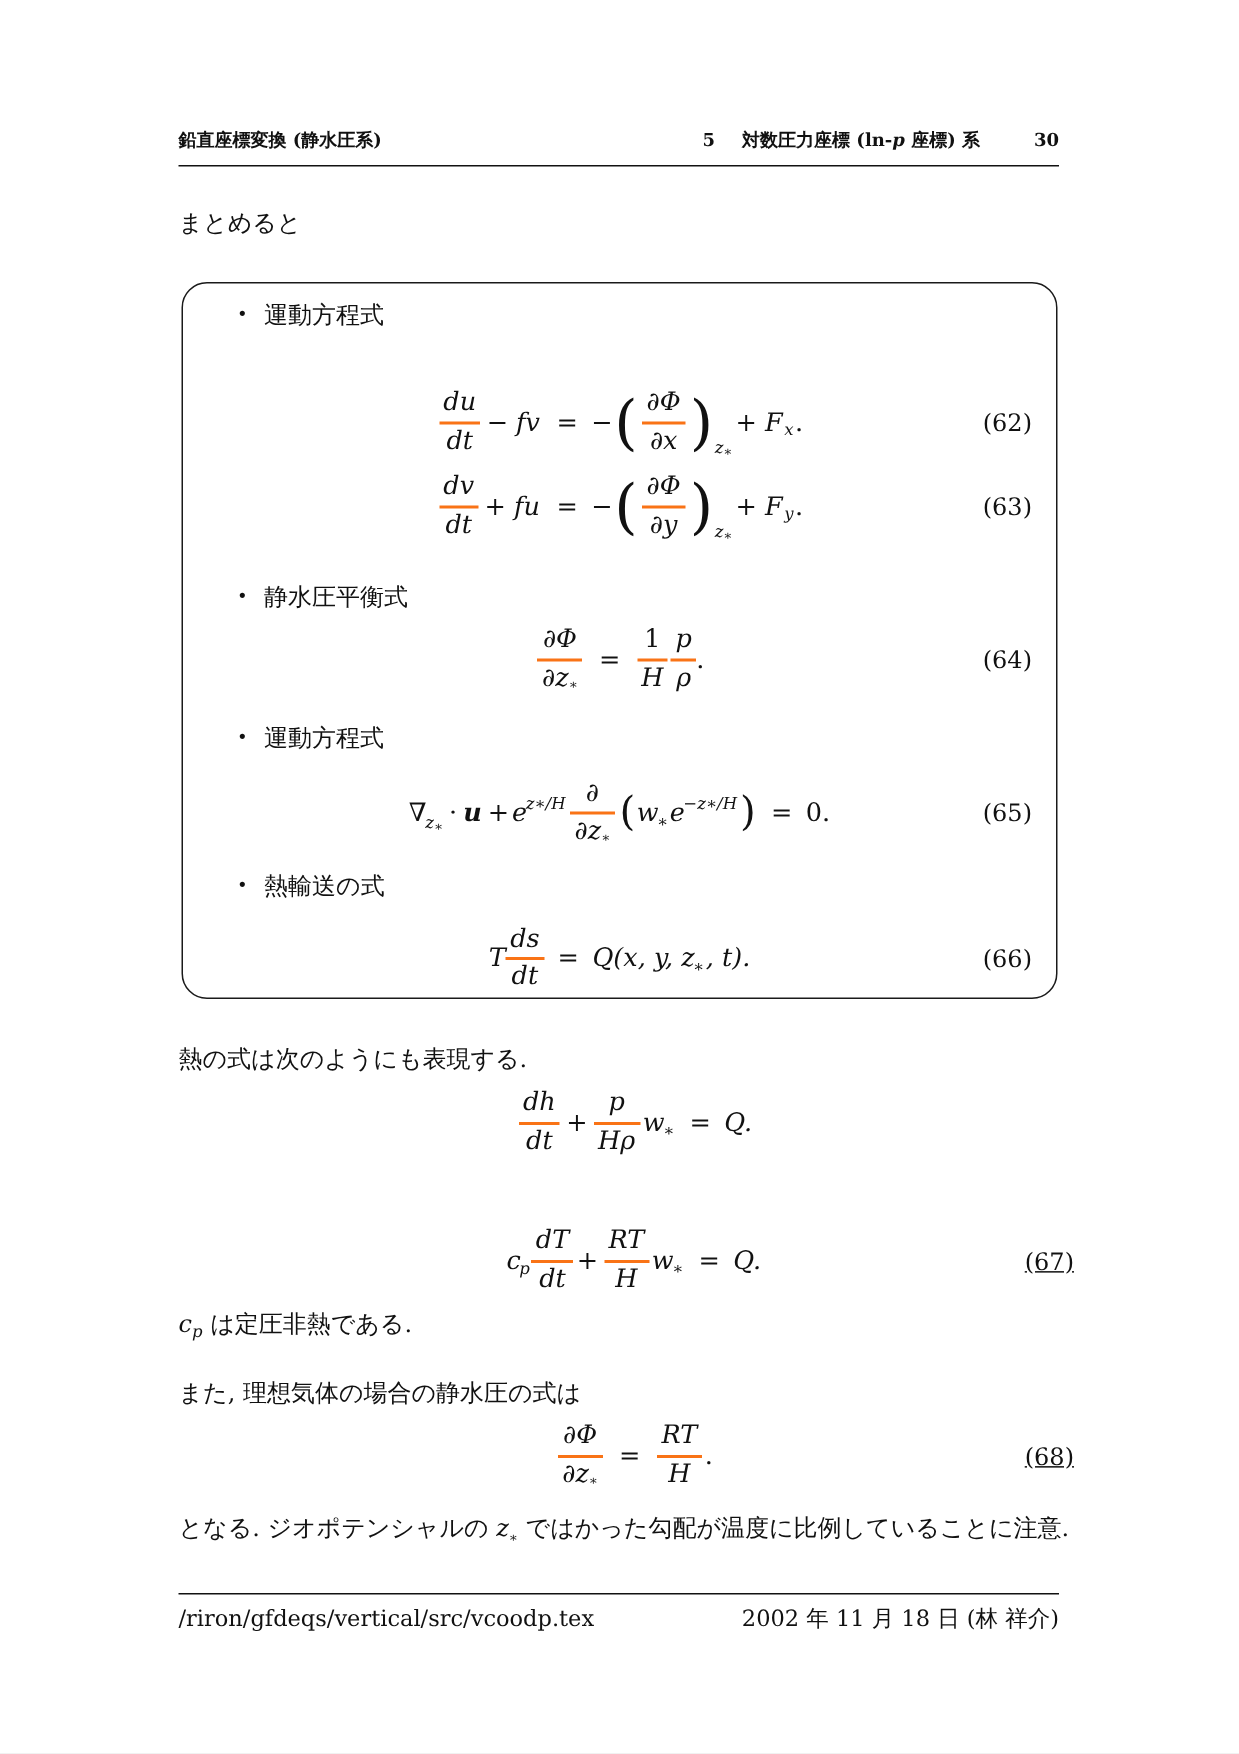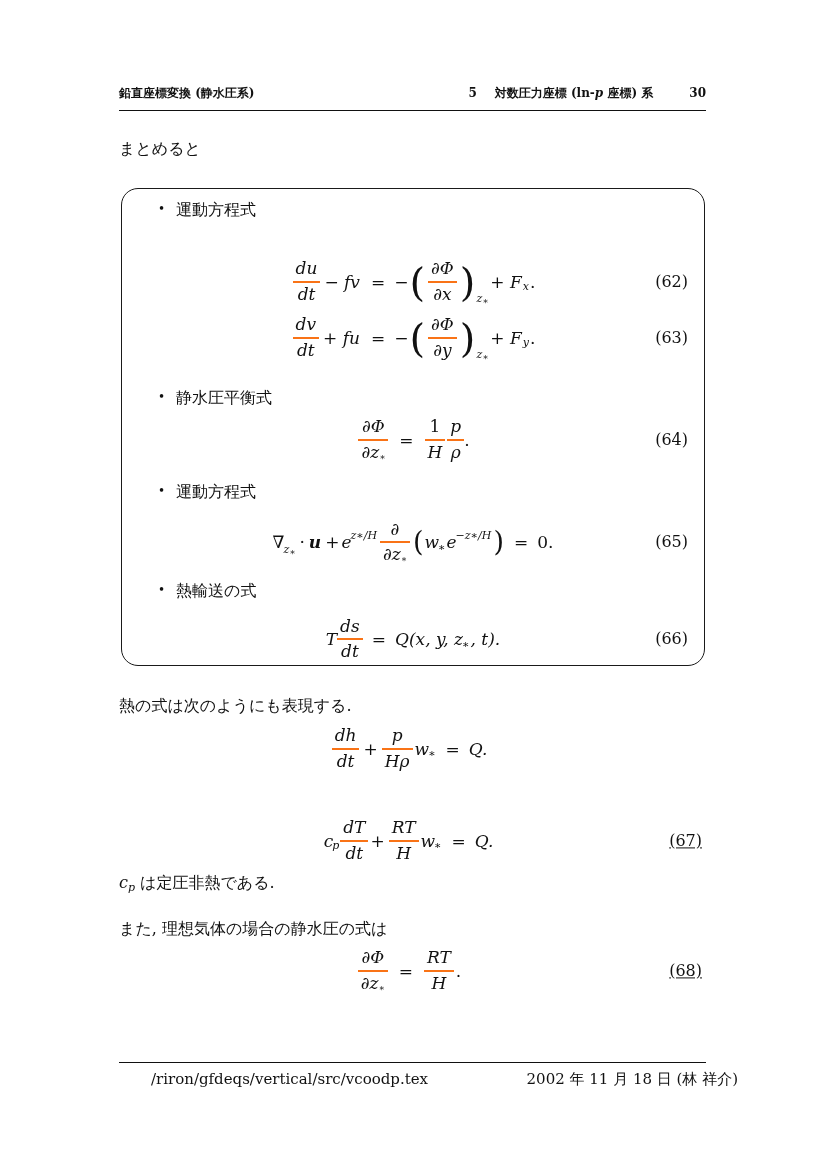--- a/index.html
+++ b/index.html
@@ -39,21 +39,21 @@
   }
   .bullet-row { display:flex; align-items:center; margin-left:36px; height:22px; font-size:16px; }
   .bullet { font-size:12px; margin-right:11px; position:relative; top:-1px; }
   
   .eqrow {
     position:relative; display:flex; align-items:center; justify-content:center;
     font-size:17px; font-style:italic; line-height:1.2;
   }
   .eqrow .eqno { position:absolute; right:16px; top:50%; transform:translateY(-50%);
                  font-style:normal; font-size:16px; }
-  .abs-eq { position:absolute; left:115px; width:587px; }
+  .abs-eq { position:absolute; left:129px; width:587px; }
   .abs-eq .eqno { right:0;text-decoration:underline; }
   .h44 { min-height:44px; } .h50 { min-height:50px; }
   .h54 { min-height:54px; } .h58 { min-height:58px; }
   .mt34 { margin-top:34px; } .mt22 { margin-top:22px; } .mt2 { margin-top:2px; }
   .mt12 { margin-top:12px; } .mt13 { margin-top:13px; }
   .tok { margin:16px 2px; white-space:pre; }
   .up { font-style:normal; }
   .rel { margin:0 9px; }
   .frac { display:inline-flex; flex-direction:column; margin:0 2px; line-height:1.15; }
   .frac .num { border-bottom:2px solid #f97316; padding:0 3px 2px; text-align:center; }
@@ -63,21 +63,21 @@
   .psub { font-size:11px; position:relative; top:17px; margin-left:0; }
   .sub  { font-size:11px; position:relative; top:5px; margin:0 1px 0 -1px; }
   .ast  { font-size:9px;  position:relative; top:2px; }
   .sup  { font-size:11px; position:relative; top:-7px; margin:0 1px 0 -1px; }
   .nsub { font-size:11px; position:relative; top:7px; margin:0 2px 0 -1px; }
   .bu { font-weight:bold; font-style:italic; }
   .tight { margin:0; }
   
   .footer-row {
     position:absolute; left:119px; top:1070px; width:587px;
-    display:flex; justify-content:space-between; font-size:15px;margin-left:32px;
+    display:flex; justify-content:space-between; font-size:15px;
   }
 </style>
 </head>
 <body>
 
 <div class="page">
 
   <div class="hdr">
     <span>鉛直座標変換 (静水圧系)</span>
     <span class="hdr-section">
@@ -259,20 +259,21 @@
       </span>
     <span class="tok rel up">=</span>
     <span class="frac">
         <span class="num">RT</span>
         <span class="den">H</span>
       </span>
     <span class="tok up tight">.</span>
     <span class="eqno">(68)</span>
   </div>
 
+  <div class="para p5"><span>となる. ジオポテンシャルの </span><span class="imath">z</span><span class="iast">∗</span><span> ではかった勾配が温度に比例していることに注意.</span></div>
 
   <div class="rule rule-bottom"></div>
   <div class="footer-row">
     <span>/riron/gfdeqs/vertical/src/vcoodp.tex</span>
     <span>2002 年 11 月 18 日 (林 祥介)</span>
   </div>
 
 </div>
 
 </body></html>

